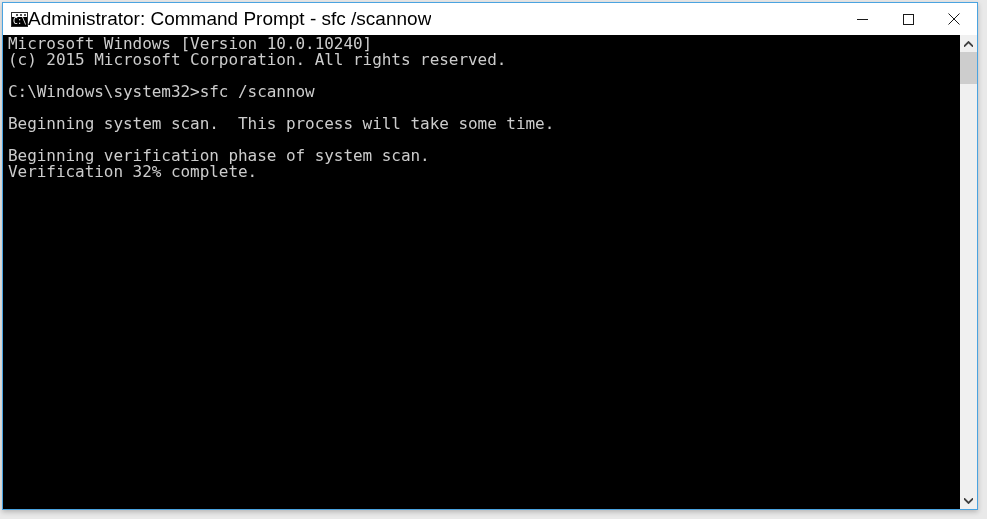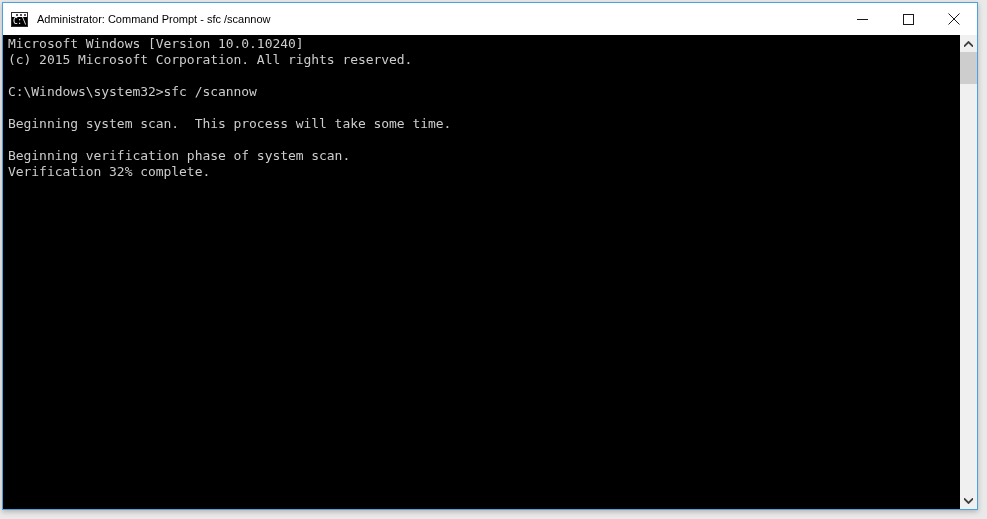--- a/index.html
+++ b/index.html
@@ -81,22 +81,21 @@
     top: 4px;
     color: #ffffff;
     font-family: "DejaVu Sans Mono", monospace;
     font-size: 8px;
     line-height: 10px;
     letter-spacing: -0.5px;
     white-space: nowrap;
   }
 
   #title-text {
-    margin-left: 9px;
-    font-size: 11px;
+    font-size: 19px;
     color: #000000;
     white-space: nowrap;
     overflow: hidden;
     text-overflow: ellipsis;
   }
 
   
   #window-controls {
     display: flex;
     height: 32px;
@@ -120,21 +119,21 @@
     flex: 1;
     display: flex;
     min-height: 0;
     background: #000000;
   }
   #console-output {
     flex: 1;
     background: #000000;
     color: #cccccc;
     font-family: "DejaVu Sans Mono", monospace;
-    font-size: 13px;
+    font-size: 16px;
     line-height: 16px;
     padding: 1px 0 0 5px;
     white-space: pre;
     overflow: hidden;
     letter-spacing: -0.05px;
   }
 
   
   #scrollbar {
     width: 17px;

